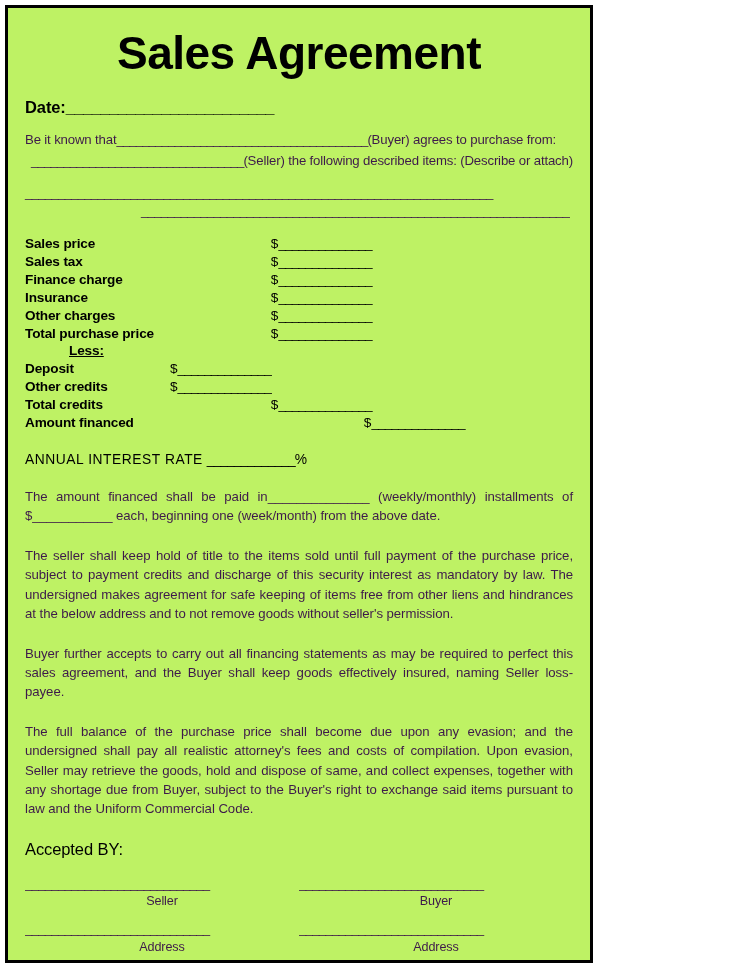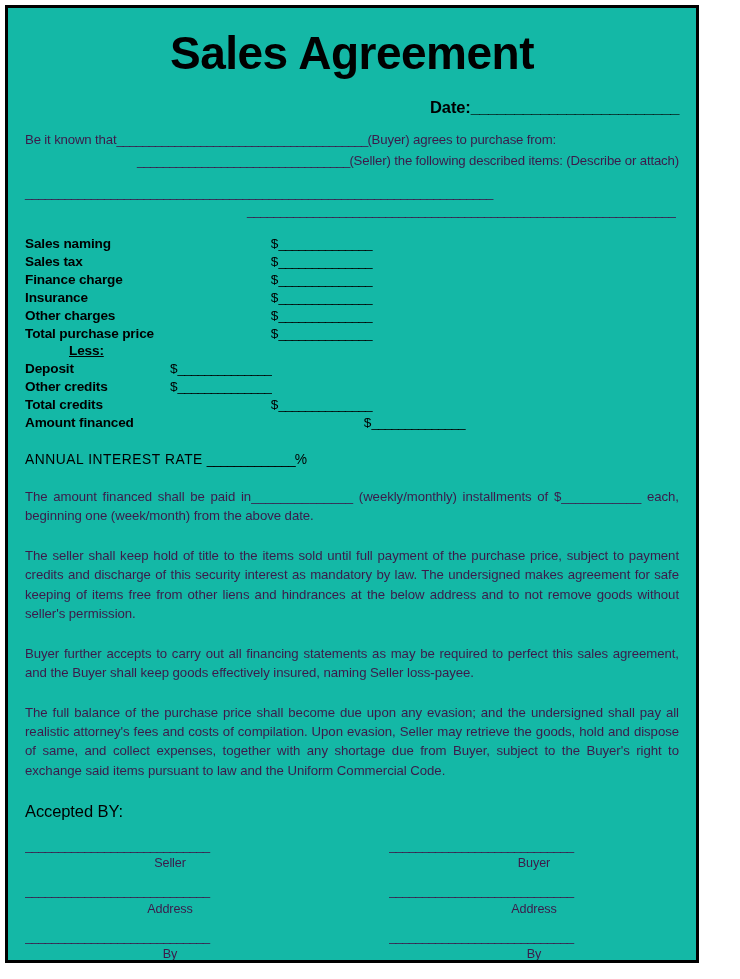--- a/index.html
+++ b/index.html
@@ -43,25 +43,25 @@
     padding-left: 9px;
     letter-spacing: -0.2px;
     white-space: nowrap;
   }
 
   
   #sheet {
     position: absolute;
     left: 5px;
     top: 5px;
-    width: 694px;
+    width: 588px;
     height: 958px;
     border: 3px solid #000000;
     box-sizing: border-box;
-    background: #14b8a6;
+    background: #bef264;
     overflow: hidden;
   }
 
   #sheet-inner {
     position: relative;
     width: 100%;
     height: 100%;
     box-sizing: border-box;
     padding: 0 17px 0 17px;
   }
@@ -81,21 +81,20 @@
 
   
   #date-row {
     margin-top: 21px;
     font-family: "Liberation Sans", sans-serif;
     font-weight: bold;
     font-size: 16.5px;
     color: #000000;
     white-space: nowrap;
     letter-spacing: -0.1px;
-    text-align: right;
   }
   #date-row .blank { font-weight: bold; letter-spacing: -0.5px; }
 
   
   .body-text {
     font-family: "Liberation Sans", sans-serif;
     font-size: 13.2px;
     color: #3d1a4a;
     line-height: 1.48;
   }
@@ -256,21 +255,21 @@
       </div>
 
       <div id="blank-lines">
         <div id="blank-line-1">_______________________________________________________________________</div>
         <div id="blank-line-2">_________________________________________________________________</div>
       </div>
 
       <table id="price-table">
         <tbody>
             <tr>
-              <td class="label col-a">Sales naming</td>
+              <td class="label col-a">Sales price</td>
               <td class="col-b"></td>
               <td class="amount" colspan="2"><span class="dollar">$</span>______________</td>
             </tr>
             <tr>
               <td class="label col-a">Sales tax</td>
               <td class="col-b"></td>
               <td class="amount" colspan="2"><span class="dollar">$</span>______________</td>
             </tr>
             <tr>
               <td class="label col-a">Finance charge</td>

